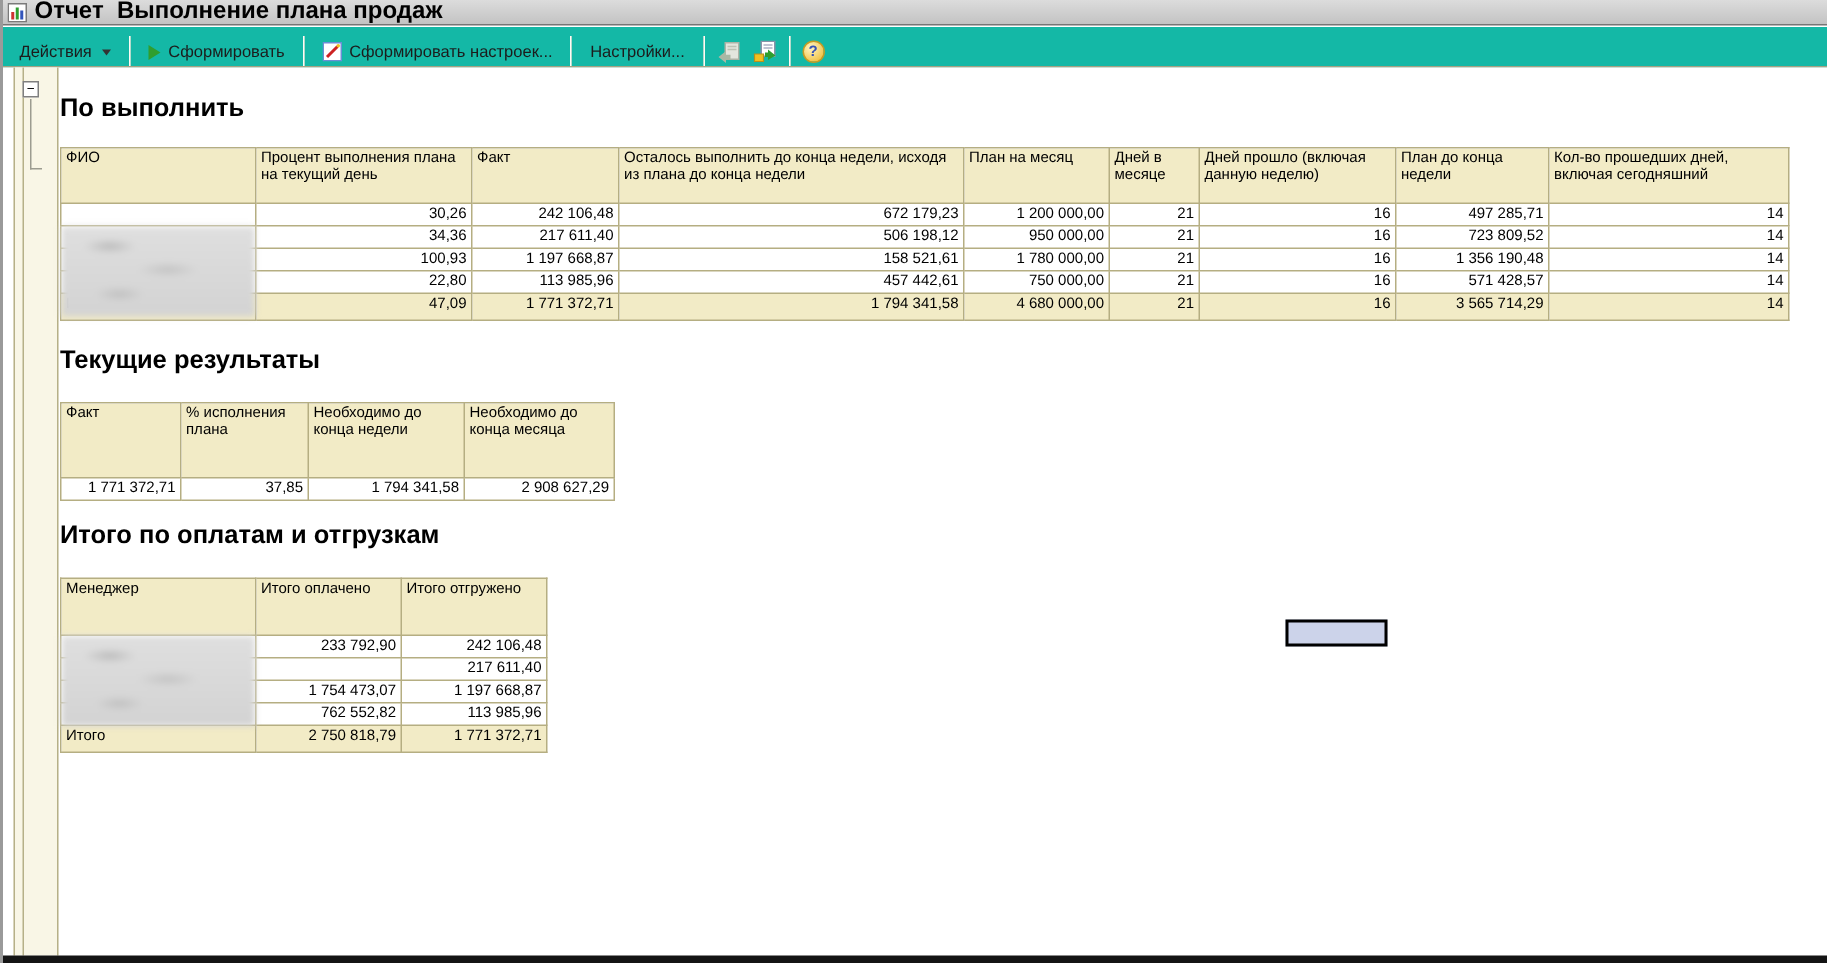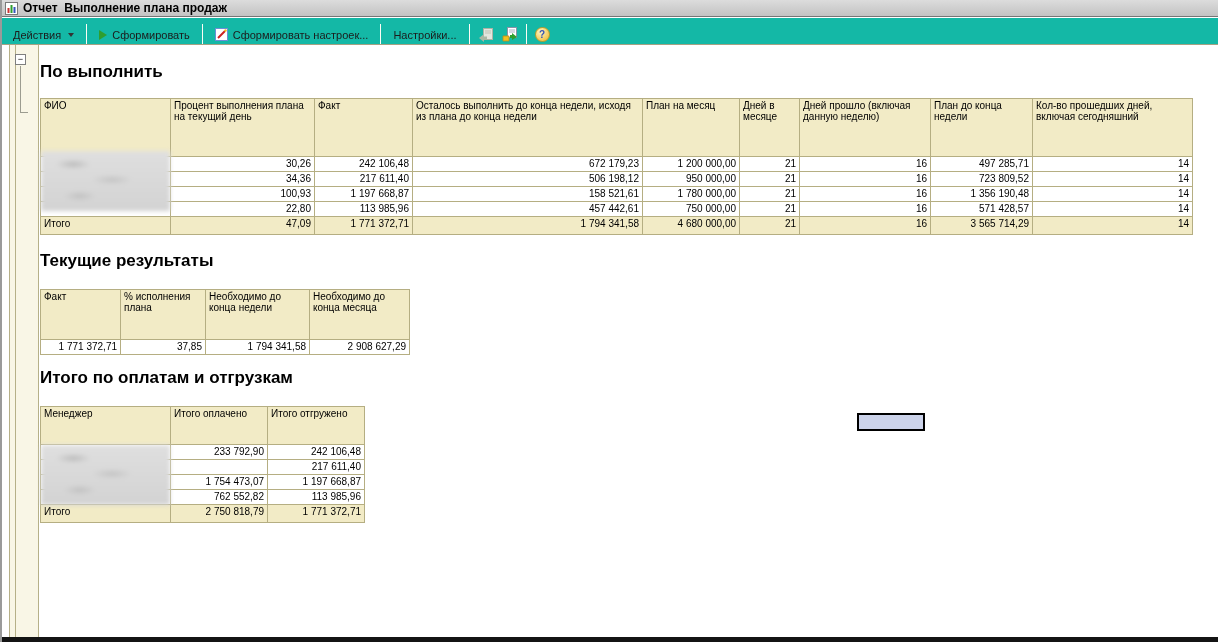--- a/index.html
+++ b/index.html
@@ -12,21 +12,21 @@
   }
 
   
   .titlebar{
     position:absolute; left:0; top:0; right:0; height:17px;
     background:linear-gradient(#dcdcdc,#c3c3c3);
     border-bottom:1px solid #757575;
     display:flex; align-items:center; padding-left:3px;
   }
   .title-icon{ width:13px; height:13px; margin-right:5px; flex:0 0 auto; }
-  .title-text{ font-size:12px; font-weight:bold; color:#000; white-space:pre; }
+  .title-text{ font-size:16px; font-weight:bold; color:#000; white-space:pre; }
 
   
   .toolbar{
     position:absolute; left:0; top:18px; right:0; height:27px;
     background:#14b8a6; border-bottom:1px solid #a5a183;
     display:flex; align-items:flex-end; padding:0 4px; gap:2px;
   }
   .tb-btn{
     display:flex; align-items:center; gap:5px; border:none; background:transparent;
     font-family:"Liberation Sans", sans-serif; font-size:11px; color:#1c1c1c;
@@ -86,21 +86,21 @@
   table{ border-collapse:collapse; table-layout:fixed; }
   th,td{
     border:1px solid #b5ae82; font-size:10px; font-weight:normal; color:#000;
     padding:1px 3px; vertical-align:top; text-align:left; overflow:hidden;
   }
   th{ background:#f2ebc6; }
   td.num{ text-align:right; white-space:nowrap; }
   tbody tr{ height:15px; }
   tr.total{ height:18px; }
   tr.total td{ background:#f2ebc6; font-size:10px; }
-  thead.h52 tr{ height:58px; } thead.h50 tr{ height:50px; } thead.h38 tr{ height:38px; }
+  thead.h52 tr{ height:37px; } thead.h50 tr{ height:50px; } thead.h38 tr{ height:38px; }
 
   .blur-block{
     position:absolute; left:1px; width:129px; pointer-events:none; z-index:2;
     background:
       radial-gradient(26px 7px at 25% 22%, #b9b9b9, transparent 70%),
       radial-gradient(30px 7px at 55% 48%, #c2c2c2, transparent 70%),
       radial-gradient(24px 7px at 30% 75%, #bfbfbf, transparent 70%),
       linear-gradient(#dfdfdf,#d3d3d3);
     filter:blur(2px);
   }

